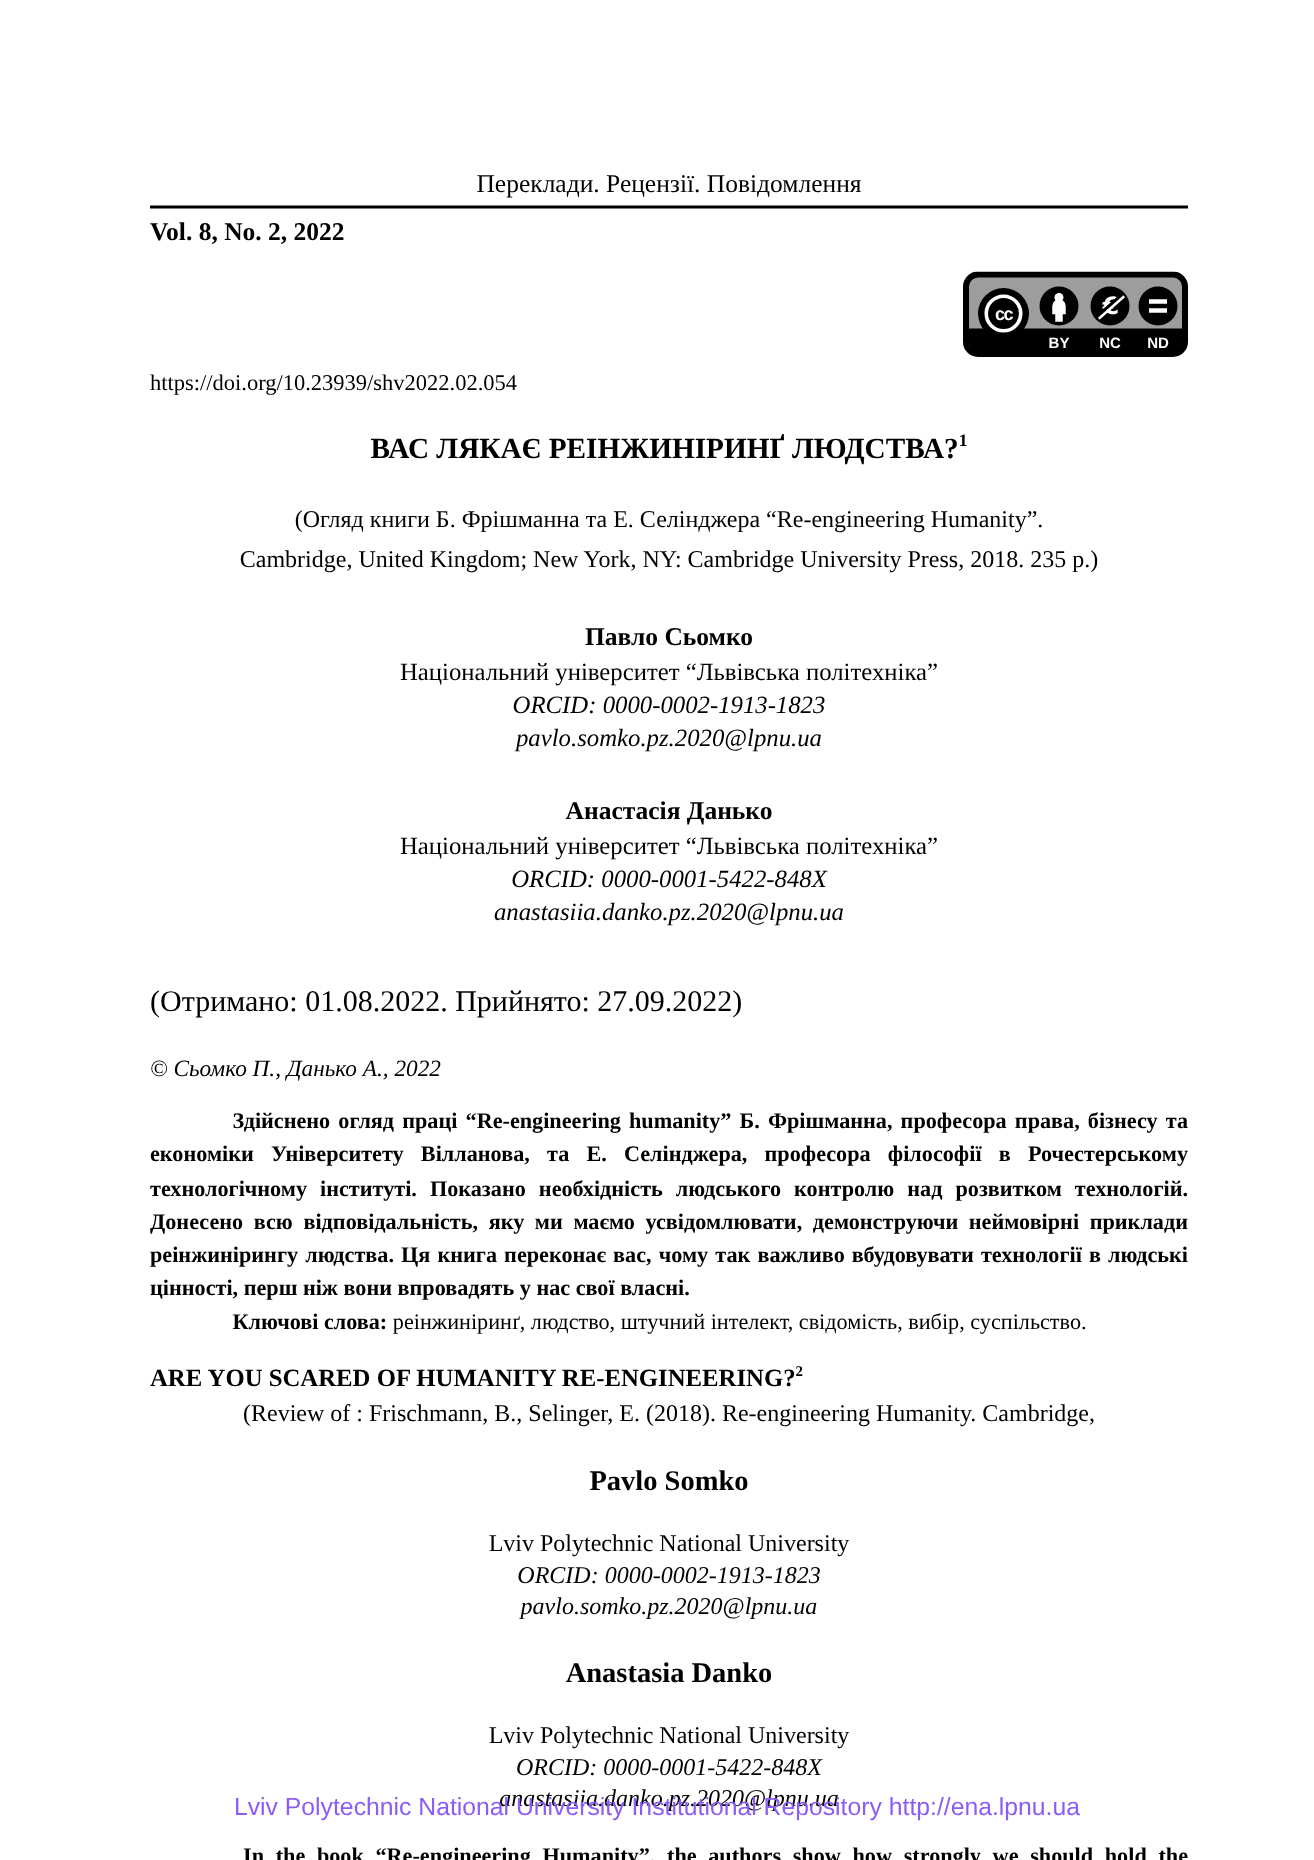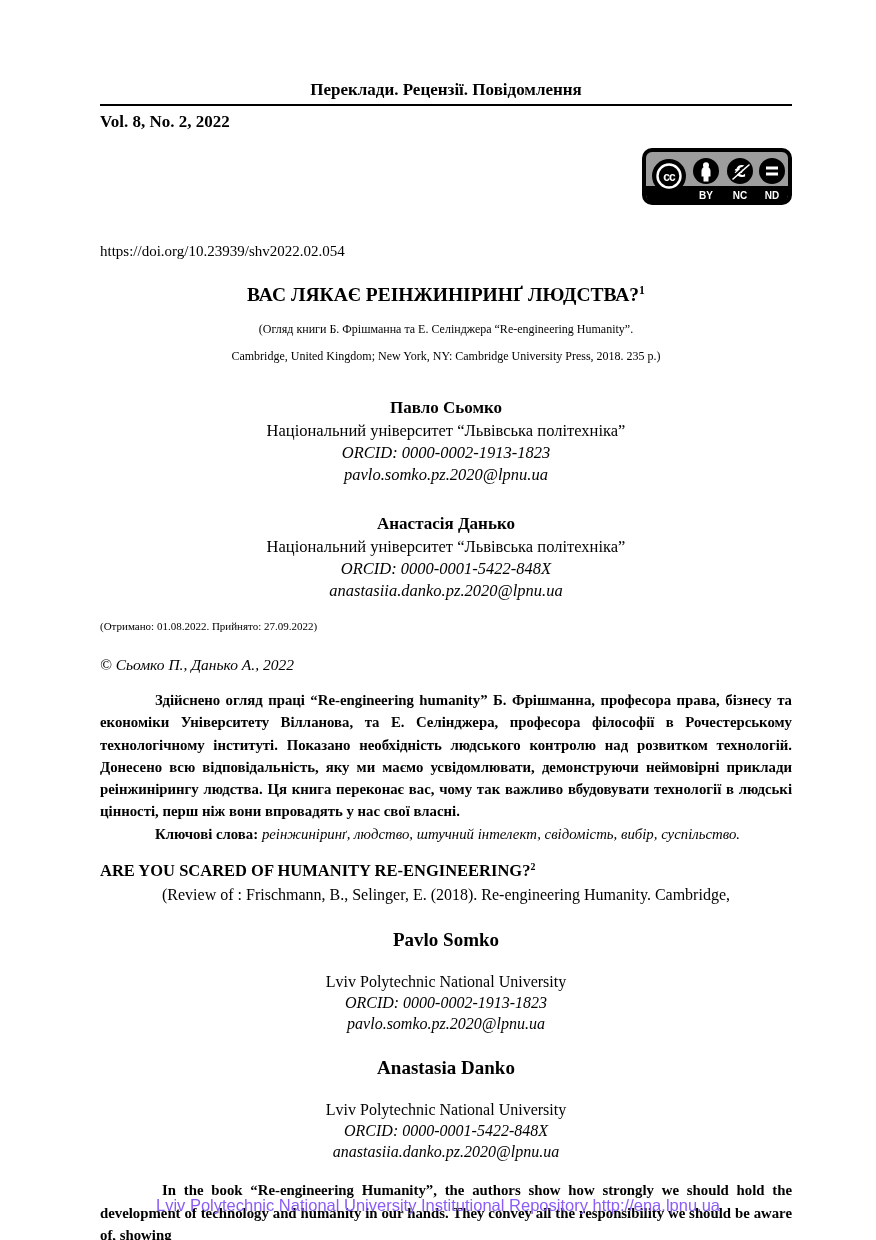--- a/index.html
+++ b/index.html
@@ -7,62 +7,62 @@
     position:relative;
     width:876px;height:1240px;
     background:#fff;
     font-family:"Liberation Serif","DejaVu Serif",serif;
     color:#000;
     overflow:hidden;
   }
   .content{width:692px;margin-left:100px;}
 
   .journal-header{
-    padding-top:80px;
+    padding-top:113px;
     text-align:center;
-    font-size:17px;font-weight:bold;
+    font-size:17px;font-weight:normal;
     border-bottom:2.5px solid #000;
     padding-bottom:4px;
   }
   .vol-line{font-size:17px;font-weight:bold;margin-top:6px;}
 
   .license-row{display:flex;justify-content:flex-end;margin-top:16px;}
   .cc-badge{display:block;}
 
-  .doi{font-size:15px;margin-top:38px;}
+  .doi{font-size:15px;margin-top:10px;}
 
   .title-ua{
     margin:24px 0 0 0;
     text-align:center;
     font-size:19.5px;font-weight:bold;
   }
-  .subtitle{margin-top:10px;text-align:center;font-size:12px;line-height:27px;}
+  .subtitle{margin-top:22px;text-align:center;font-size:16px;line-height:27px;}
 
   .author-block{text-align:center;margin-top:26px;line-height:22px;}
   .author-name{font-size:17px;font-weight:bold;line-height:24px;}
   .author-affil{font-size:16.5px;}
   .author-orcid,.author-email{font-size:16.5px;font-style:italic;}
 
-  .received{font-size:11px;margin-top:18px;}
+  .received{font-size:20px;margin-top:38px;}
   .copyright{font-size:15.5px;font-style:italic;margin-top:24px;}
 
   .abstract-ua{
     margin:15px 0 0 0;
     font-size:14.8px;font-weight:bold;
     line-height:22.3px;
     text-align:justify;
     text-indent:55px;
   }
   .keywords{
     margin:0;
     font-size:14.8px;line-height:22.3px;
     text-indent:55px;
   }
   .keywords .kw-label{font-weight:bold;}
-  .keywords .kw-list{font-style:italic;}
+  .keywords .kw-list{}
 
   .title-en{
     margin:16px 0 0 0;
     text-align:left;
     font-size:16.5px;font-weight:bold;
   }
   .subtitle-en{margin-top:2px;text-align:center;font-size:16px;line-height:23px;}
 
   .author-block-en{text-align:center;margin-top:22px;line-height:21px;}
   .author-block-en .author-name{font-size:19px;line-height:23px;}

